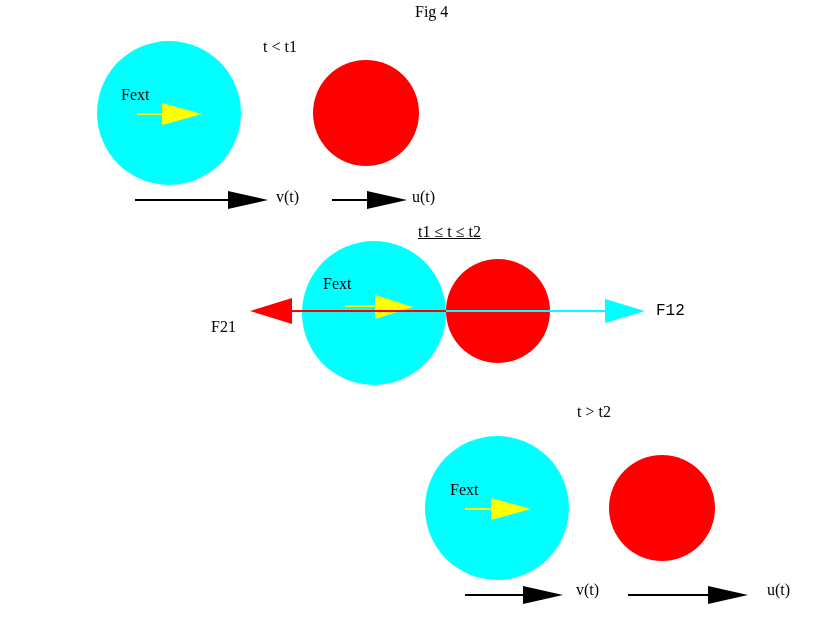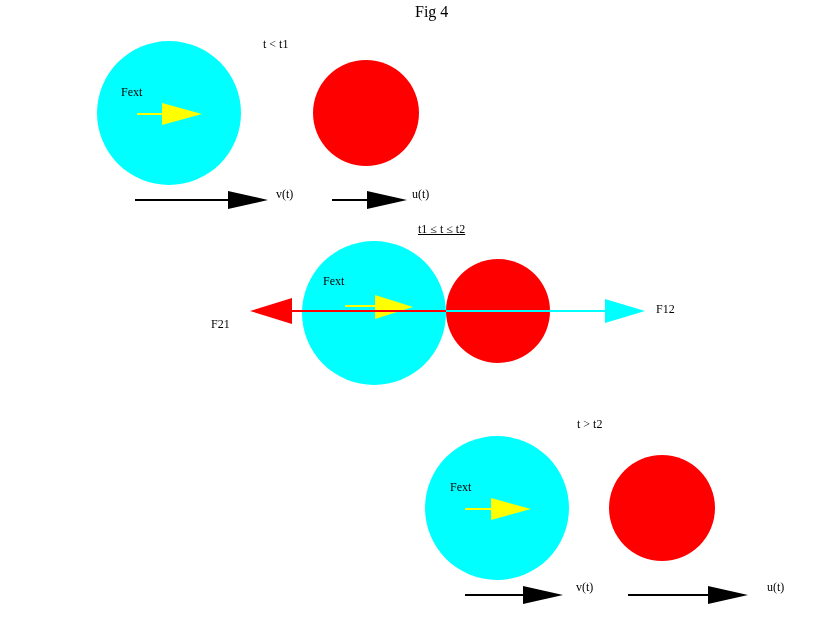--- a/index.html
+++ b/index.html
@@ -7,21 +7,21 @@
     position: relative;
     width: 825px;
     height: 641px;
     background: #ffffff;
     overflow: hidden;
     font-family: "Liberation Serif", serif;
   }
   .diagram-svg { position: absolute; left: 0; top: 0; }
   .label {
     position: absolute;
-    font-size: 12px;
+    font-size: 16px;
     line-height: 1.1;
     color: #000000;
     white-space: nowrap;
   }
   .title { font-size: 16px; }
 </style>
 </head>
 <body>
 
 <div class="canvas">
@@ -65,20 +65,20 @@
   <span class="label title" style="left:415px; top:3px;">Fig 4</span>
 
   <span class="label" style="left:263px; top:38px;">t &lt; t1</span>
   <span class="label" style="left:121px; top:86px;">Fext</span>
   <span class="label" style="left:276px; top:188px;">v(t)</span>
   <span class="label" style="left:412px; top:188px;">u(t)</span>
 
   <span class="label" style="left:418px; top:223px;text-decoration:underline;">t1 ≤ t ≤ t2</span>
   <span class="label" style="left:323px; top:275px;">Fext</span>
   <span class="label" style="left:211px; top:318px;">F21</span>
-  <span class="label" style="left:656px; top:303px;">F12</span>
+  <span class="label" style="left:656px; top:303px;font-family:Liberation Mono, monospace;">F12</span>
 
-  <span class="label" style="left:577px; top:418px;font-family:Liberation Serif, serif;">t &gt; t2</span>
+  <span class="label" style="left:577px; top:403px;font-family:Liberation Serif, serif;">t &gt; t2</span>
   <span class="label" style="left:450px; top:481px;">Fext</span>
   <span class="label" style="left:576px; top:581px;">v(t)</span>
   <span class="label" style="left:767px; top:581px;">u(t)</span>
 
 </div>
 
 </body></html>

